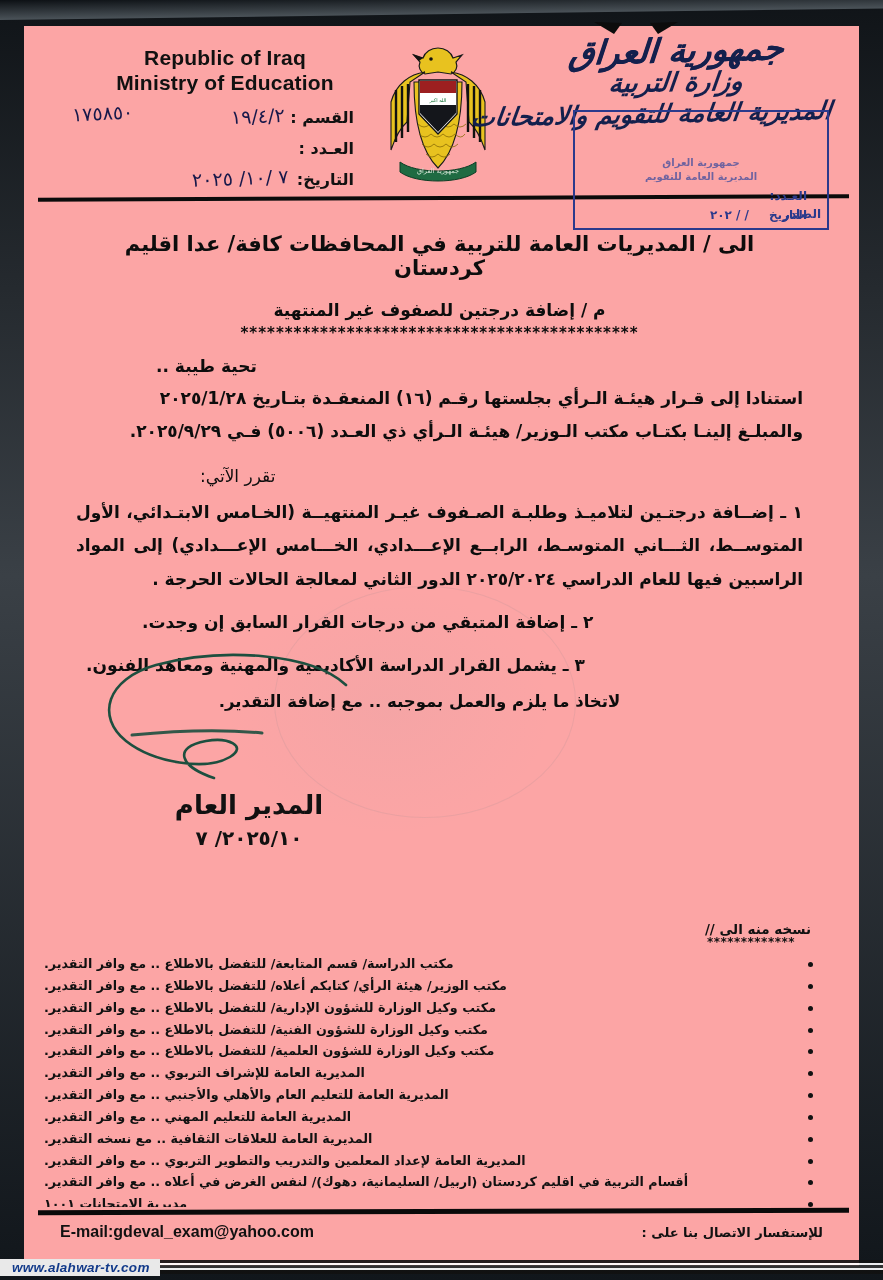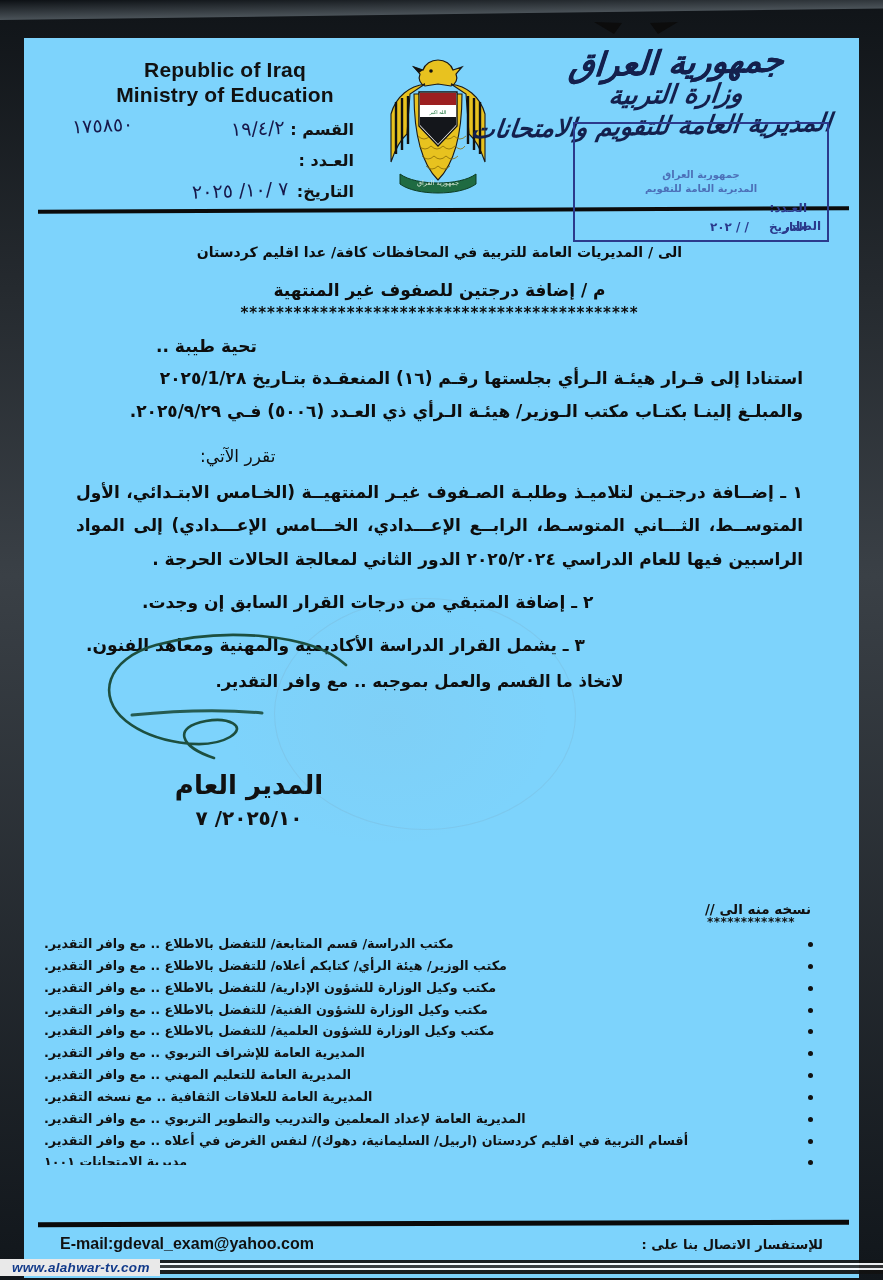--- a/index.html
+++ b/index.html
@@ -27,23 +27,23 @@
     transform:skewY(-0.75deg);transform-origin:left top;
     z-index:0;
   }
   .staple{
     position:absolute;left:1180px;top:22px;width:90px;height:20px;z-index:3;
   }
 
   
   .sheet{
     position:absolute;
-    left:24px;top:38px;
+    left:24px;top:26px;
     width:835px;height:1240px;
-    background:#7dd3fc;
+    background:#fca5a5;
     z-index:2;
     overflow:hidden;
     font-size:15px;
     color:#111;
   }
 
   
   .wm{
     position:absolute;border-radius:50%;
     border:1px solid rgba(120,130,140,.13);
@@ -156,21 +156,21 @@
 
   
   .body{
     position:relative;z-index:3;
     direction:rtl;
     padding:14px 56px 0 52px;
     font-family:"DejaVu Sans","Liberation Sans",sans-serif;
     color:#0d0d0d;
   }
   .to-line{
-    text-align:center;font-weight:bold;font-size:14px;
+    text-align:center;font-weight:bold;font-size:21px;
     margin-top:16px;letter-spacing:0;
   }
   .subject{
     text-align:center;font-weight:bold;font-size:17px;margin-top:20px;
   }
   .stars{
     text-align:center;font-weight:bold;font-size:15px;margin-top:4px;
     letter-spacing:1px;font-family:"DejaVu Sans",sans-serif;
   }
   .greeting{
@@ -406,21 +406,21 @@
 
       <div class="para">استنادا إلى قـرار هيئـة الـرأي بجلستها رقـم (١٦) المنعقـدة بتـاريخ ٢٠٢٥/1/٢٨</div>
       <div class="para tight">والمبلـغ إلينـا بكتـاب مكتب الـوزير/ هيئـة الـرأي ذي العـدد (٥٠٠٦) فـي ٢٠٢٥/٩/٢٩.</div>
 
       <div class="decide">تقرر الآتي:</div>
 
       <div class="item">١ ـ إضــافة درجتـين لتلاميـذ وطلبـة الصـفوف غيـر المنتهيــة (الخـامس الابتـدائي، الأول المتوســط، الثـــاني المتوسـط، الرابــع الإعـــدادي، الخـــامس الإعـــدادي) إلى المواد الراسبين فيها للعام الدراسي ٢٠٢٥/٢٠٢٤ الدور الثاني لمعالجة الحالات الحرجة .</div>
       <div class="item short" style="text-align:left;padding-left:66px;">٢ ـ إضافة المتبقي من درجات القرار السابق إن وجدت.</div>
       <div class="item short" style="text-align:left;padding-left:10px;">٣ ـ يشمل القرار الدراسة الأكاديمية والمهنية ومعاهد الفنون.</div>
 
-      <div class="closing">لاتخاذ ما القسم والعمل بموجبه .. مع وافر التقدير.</div>
+      <div class="closing">لاتخاذ ما يلزم والعمل بموجبه .. مع إضافة التقدير.</div>
     </div>
 
     <div class="sigwrap">
       <svg class="sig-swoosh" viewBox="0 0 250 135">
         <path d="M244 40 C210 8 120 2 54 20 C4 34 -6 72 24 96 C52 118 104 126 128 112 C146 101 126 92 104 96 C70 102 78 122 112 133" fill="none" stroke="#1d4f3f" stroke-width="2.6" stroke-linecap="round"></path>
         <path d="M30 90 C70 86 120 84 160 88" fill="none" stroke="#1d4f3f" stroke-width="3" stroke-linecap="round" opacity=".9"></path>
       </svg>
       <div class="sig-text">
         <div class="sig-title">المدير العام</div>
         <div class="sig-date">٢٠٢٥/١٠/ ٧</div>
@@ -430,20 +430,21 @@
     <div class="cc">
       <div class="cc-head">نسخه منه الى  //</div>
       <div class="cc-stars">*************</div>
       <ul class="cc-list">
         <li class="cc-item">مكتب الدراسة/ قسم المتابعة/ للتفضل بالاطلاع .. مع وافر التقدير.</li>
         <li class="cc-item">مكتب الوزير/ هيئة الرأي/ كتابكم أعلاه/ للتفضل بالاطلاع .. مع وافر التقدير.</li>
         <li class="cc-item">مكتب وكيل الوزارة للشؤون الإدارية/ للتفضل بالاطلاع .. مع وافر التقدير.</li>
         <li class="cc-item">مكتب وكيل الوزارة للشؤون الفنية/ للتفضل بالاطلاع .. مع وافر التقدير.</li>
         <li class="cc-item">مكتب وكيل الوزارة للشؤون العلمية/ للتفضل بالاطلاع .. مع وافر التقدير.</li>
         <li class="cc-item">المديرية العامة للإشراف التربوي .. مع وافر التقدير.</li>
+        <li class="cc-item">المديرية العامة للتعليم العام والأهلي والأجنبي .. مع وافر التقدير.</li>
         <li class="cc-item">المديرية العامة للتعليم المهني .. مع وافر التقدير.</li>
         <li class="cc-item">المديرية العامة للعلاقات الثقافية .. مع نسخه التقدير.</li>
         <li class="cc-item">المديرية العامة لإعداد المعلمين والتدريب والتطوير التربوي .. مع وافر التقدير.</li>
         <li class="cc-item">أقسام التربية في اقليم كردستان (اربيل/ السليمانية، دهوك)/ لنفس الغرض في أعلاه .. مع وافر التقدير.</li>
         <li class="cc-item clip">مديرية الامتحانات ١٠٠١</li>
       </ul>
     </div>
 
     <div class="foot-rule"></div>
     <div class="footer">

